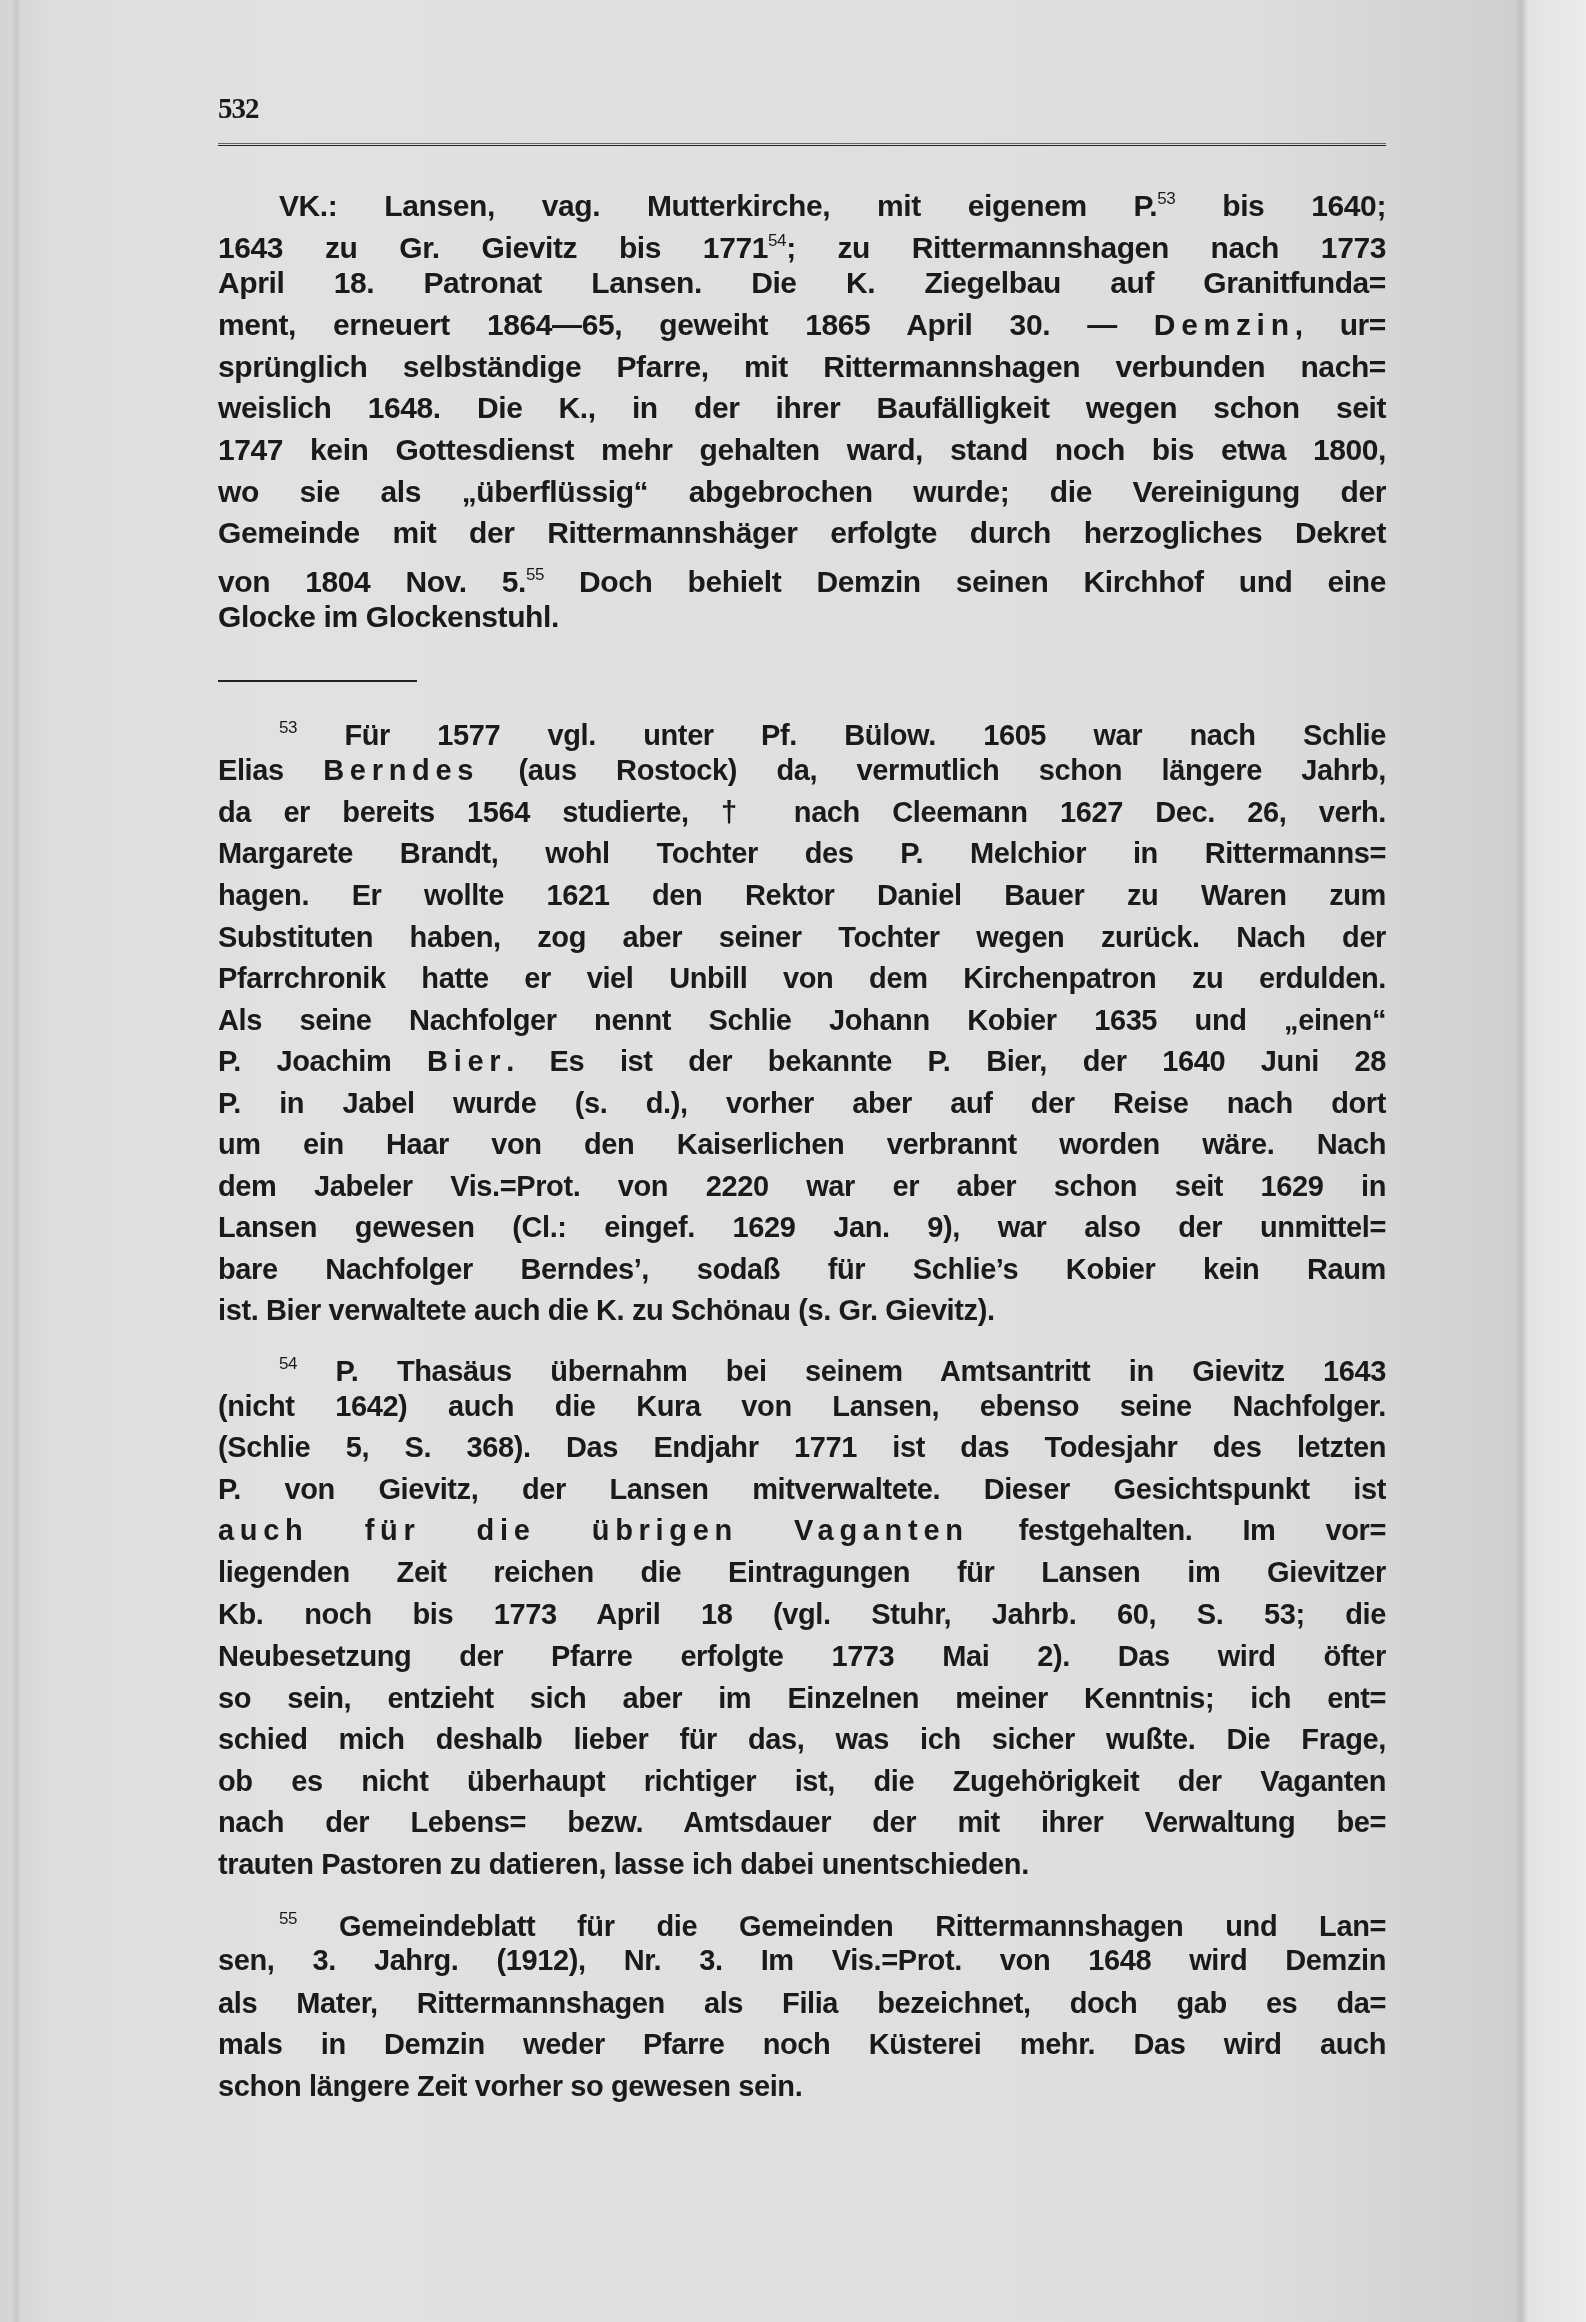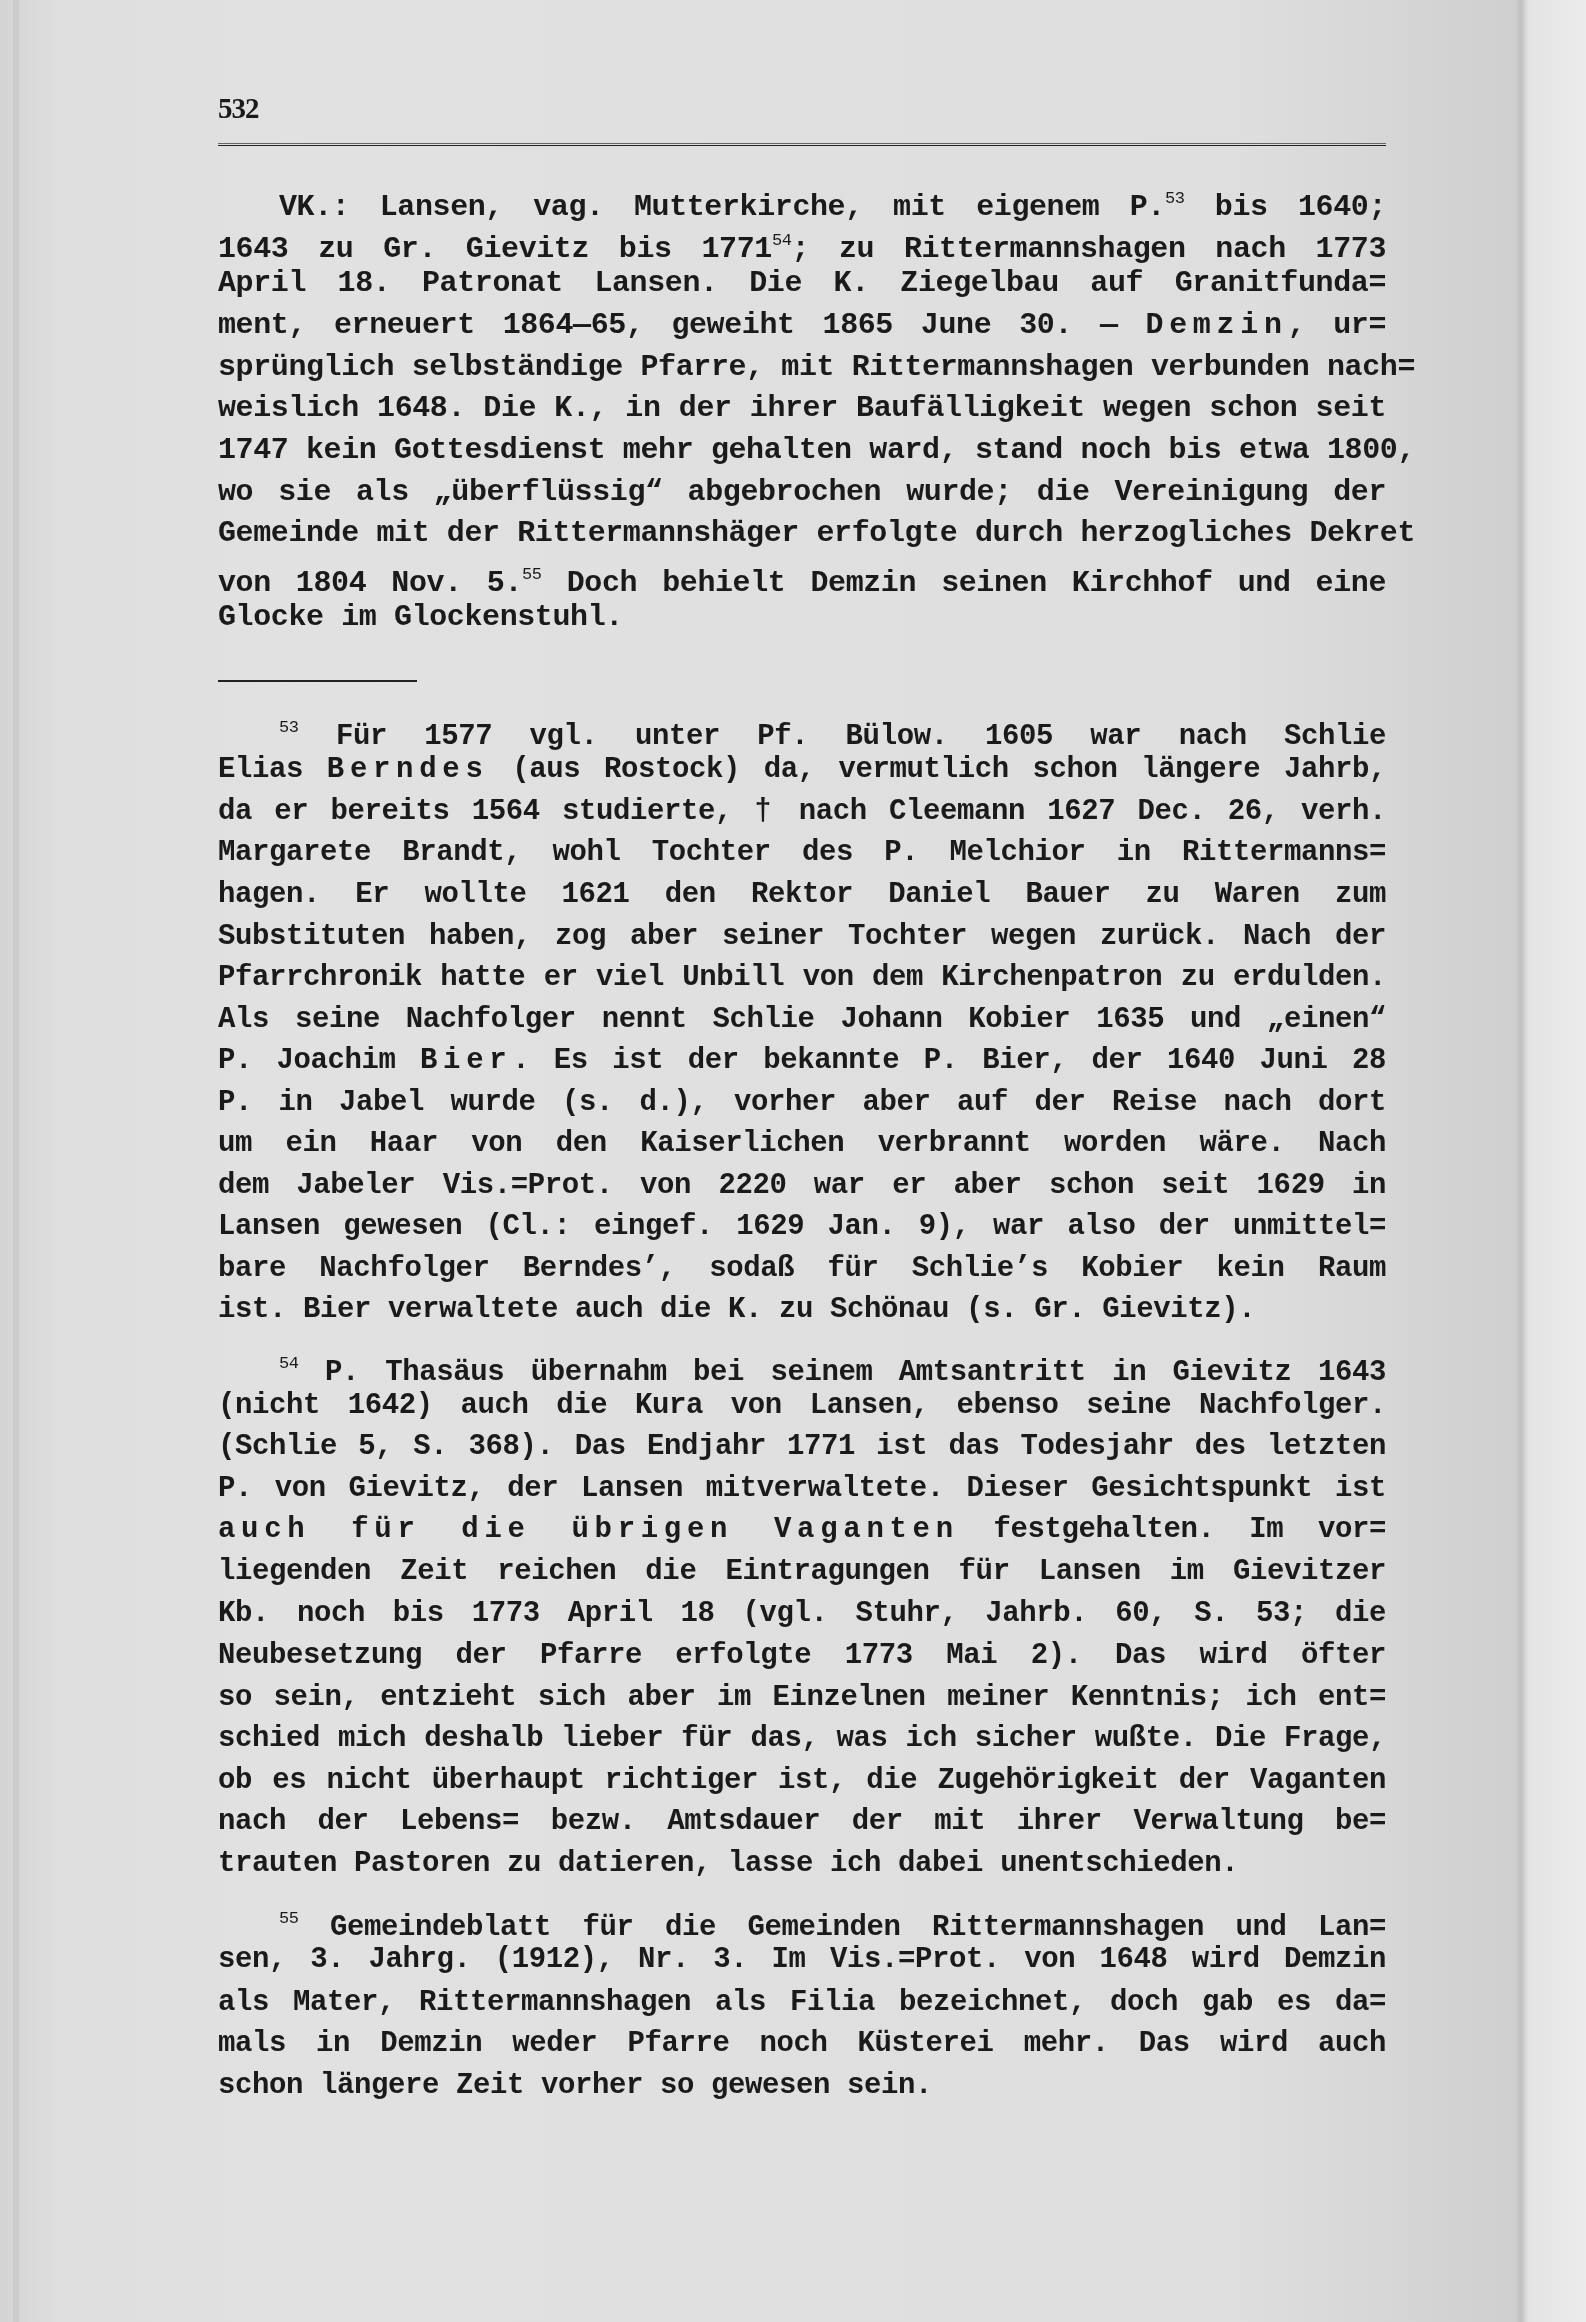--- a/index.html
+++ b/index.html
@@ -58,21 +58,21 @@
   .line {
     position: absolute;
     left: 218px;
     width: 1168px;
     height: 42px;
     font-size: 30px;
     line-height: 42px;
     white-space: nowrap;
     text-align: justify;
     text-align-last: justify;
-    font-family: Liberation Mono, monospace;
+    font-family: Liberation Sans, sans-serif;
     font-weight: 600;
     letter-spacing: -0.4px;
   }
   .line.last {
     text-align-last: left;
   }
   .line.indent {
     left: 279px;
     width: 1107px;
   }
@@ -121,21 +121,21 @@
 
   <div class="header">
     <span class="page-number">532</span>
   </div>
   <div class="header-rule"></div>
 
   <div>
     <div class="line indent" style="top:178px"><span>VK.: Lansen, vag. Mutterkirche, mit eigenem P.</span><span class="sup">53</span><span> bis 1640;</span></div>
     <div class="line" style="top:220px"><span>1643 zu Gr. Gievitz bis 1771</span><span class="sup">54</span><span>; zu Rittermannshagen nach 1773</span></div>
     <div class="line" style="top:262px">April 18. Patronat Lansen. Die K. Ziegelbau auf Granitfunda=</div>
-    <div class="line" style="top:304px"><span>ment, erneuert 1864—65, geweiht 1865 June 30. — </span><span class="spaced">Demzin</span><span>, ur=</span></div>
+    <div class="line" style="top:304px"><span>ment, erneuert 1864—65, geweiht 1865 April 30. — </span><span class="spaced">Demzin</span><span>, ur=</span></div>
     <div class="line" style="top:346px">sprünglich selbständige Pfarre, mit Rittermannshagen verbunden nach=</div>
     <div class="line" style="top:387px">weislich 1648. Die K., in der ihrer Baufälligkeit wegen schon seit</div>
     <div class="line" style="top:429px">1747 kein Gottesdienst mehr gehalten ward, stand noch bis etwa 1800,</div>
     <div class="line" style="top:471px">wo sie als „überflüssig“ abgebrochen wurde; die Vereinigung der</div>
     <div class="line" style="top:512px">Gemeinde mit der Rittermannshäger erfolgte durch herzogliches Dekret</div>
     <div class="line" style="top:554px"><span>von 1804 Nov. 5.</span><span class="sup">55</span><span> Doch behielt Demzin seinen Kirchhof und eine</span></div>
     <div class="line last" style="top:596px">Glocke im Glockenstuhl.</div>
   </div>
 
   <div class="fn-rule"></div>

